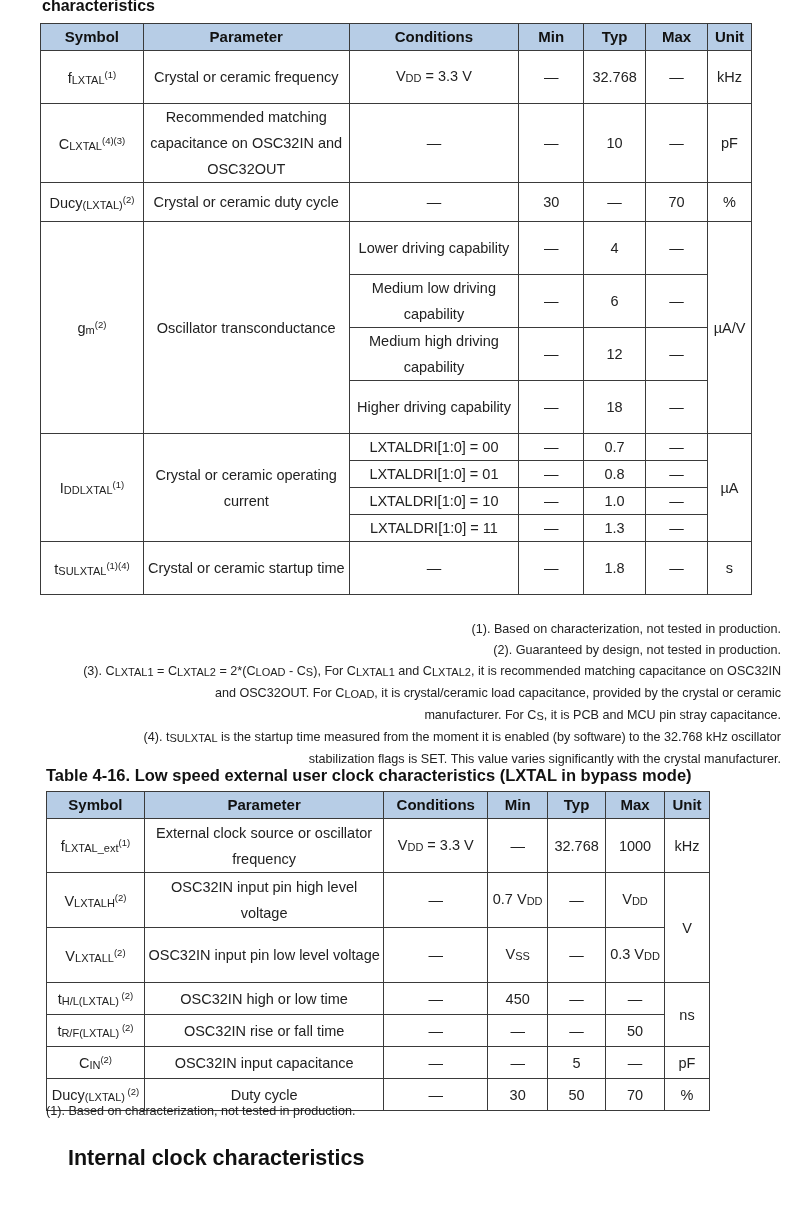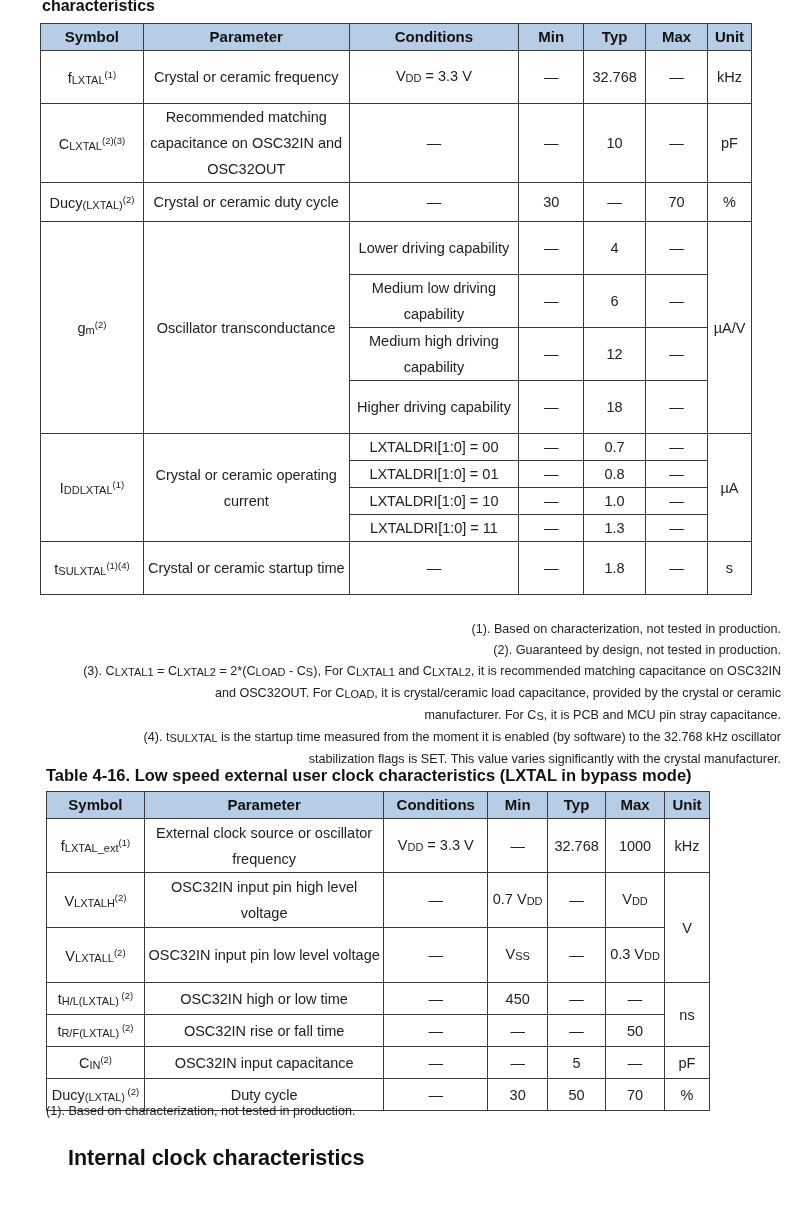--- a/index.html
+++ b/index.html
@@ -73,21 +73,21 @@
       <td><span>f</span><sub class="s">LXTAL</sub><sup class="s">(1)</sup></td>
       <td>Crystal or ceramic frequency</td>
       <td><span>V</span><sub class="s">DD</sub><span> = 3.3 V</span></td>
       <td>—</td>
       <td>32.768</td>
       <td>—</td>
       <td>kHz</td>
     </tr>
 
     <tr style="height:78px">
-      <td><span>C</span><sub class="s">LXTAL</sub><sup class="s">(2)(3)</sup></td>
+      <td><span>C</span><sub class="s">LXTAL</sub><sup class="s">(4)(3)</sup></td>
       <td>Recommended matching capacitance on OSC32IN and OSC32OUT</td>
       <td>—</td>
       <td>—</td>
       <td>10</td>
       <td>—</td>
       <td>pF</td>
     </tr>
 
     <tr style="height:39px">
       <td><span>Ducy</span><sub class="s">(LXTAL)</sub><sup class="s">(2)</sup></td>

